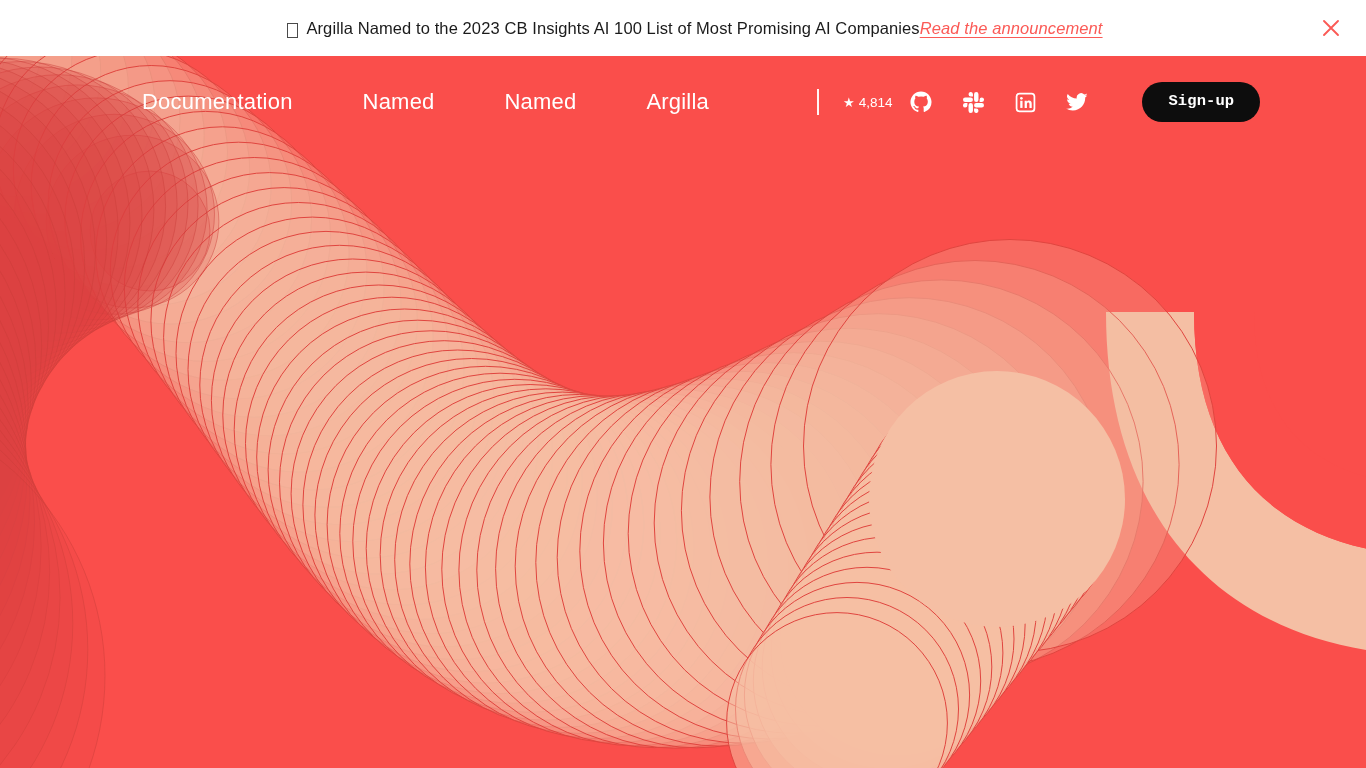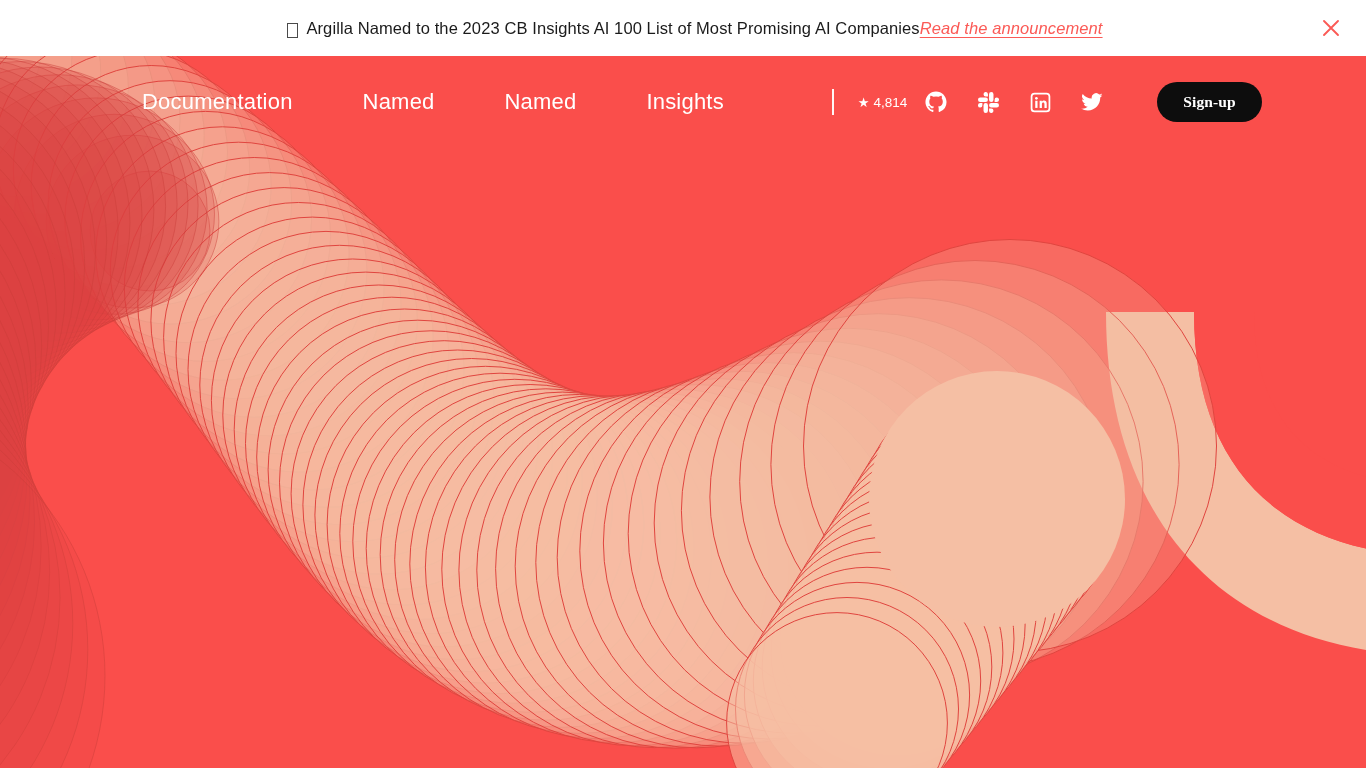--- a/index.html
+++ b/index.html
@@ -89,21 +89,21 @@
   }
   .social-icon svg{ display:block; }
 
   #signup-button{
     margin-left:26px;
     background:#0d0d0d; color:#ffffff;
     font-size:15.5px; font-weight:700;
     border:none; border-radius:22px;
     padding:12px 26px; cursor:pointer;
     line-height:1; letter-spacing:.1px;
-    font-family:Liberation Serif, serif;
+    font-family:Liberation Mono, monospace;
   }
 </style>
 </head>
 <body>
 
 <div id="announcement-bar">
   <div id="announcement-inner">
     <span class="banner-emoji"></span>
     <span id="announcement-text">Argilla Named to the 2023 CB Insights AI 100 List of Most Promising AI Companies</span>
     <a id="announcement-link">Read the announcement</a>
@@ -257,21 +257,21 @@
         <circle cx="997" cy="443" r="128" fill="#F5BFA4"></circle>
     </g>
   </svg>
 </div>
 
 <nav id="site-nav">
   <div id="nav-links">
     <a class="nav-link">Documentation</a>
     <a class="nav-link">Named</a>
     <a class="nav-link">Named</a>
-    <a class="nav-link">Insights</a>
+    <a class="nav-link">Argilla</a>
 
     <div id="nav-divider"></div>
 
     <div id="github-stars">
       <span class="star">★</span>
       <span>4,814</span>
     </div>
 
     <span class="social-icon">
       <svg width="22" height="22" viewBox="0 0 24 24" fill="#ffffff" aria-hidden="true">

